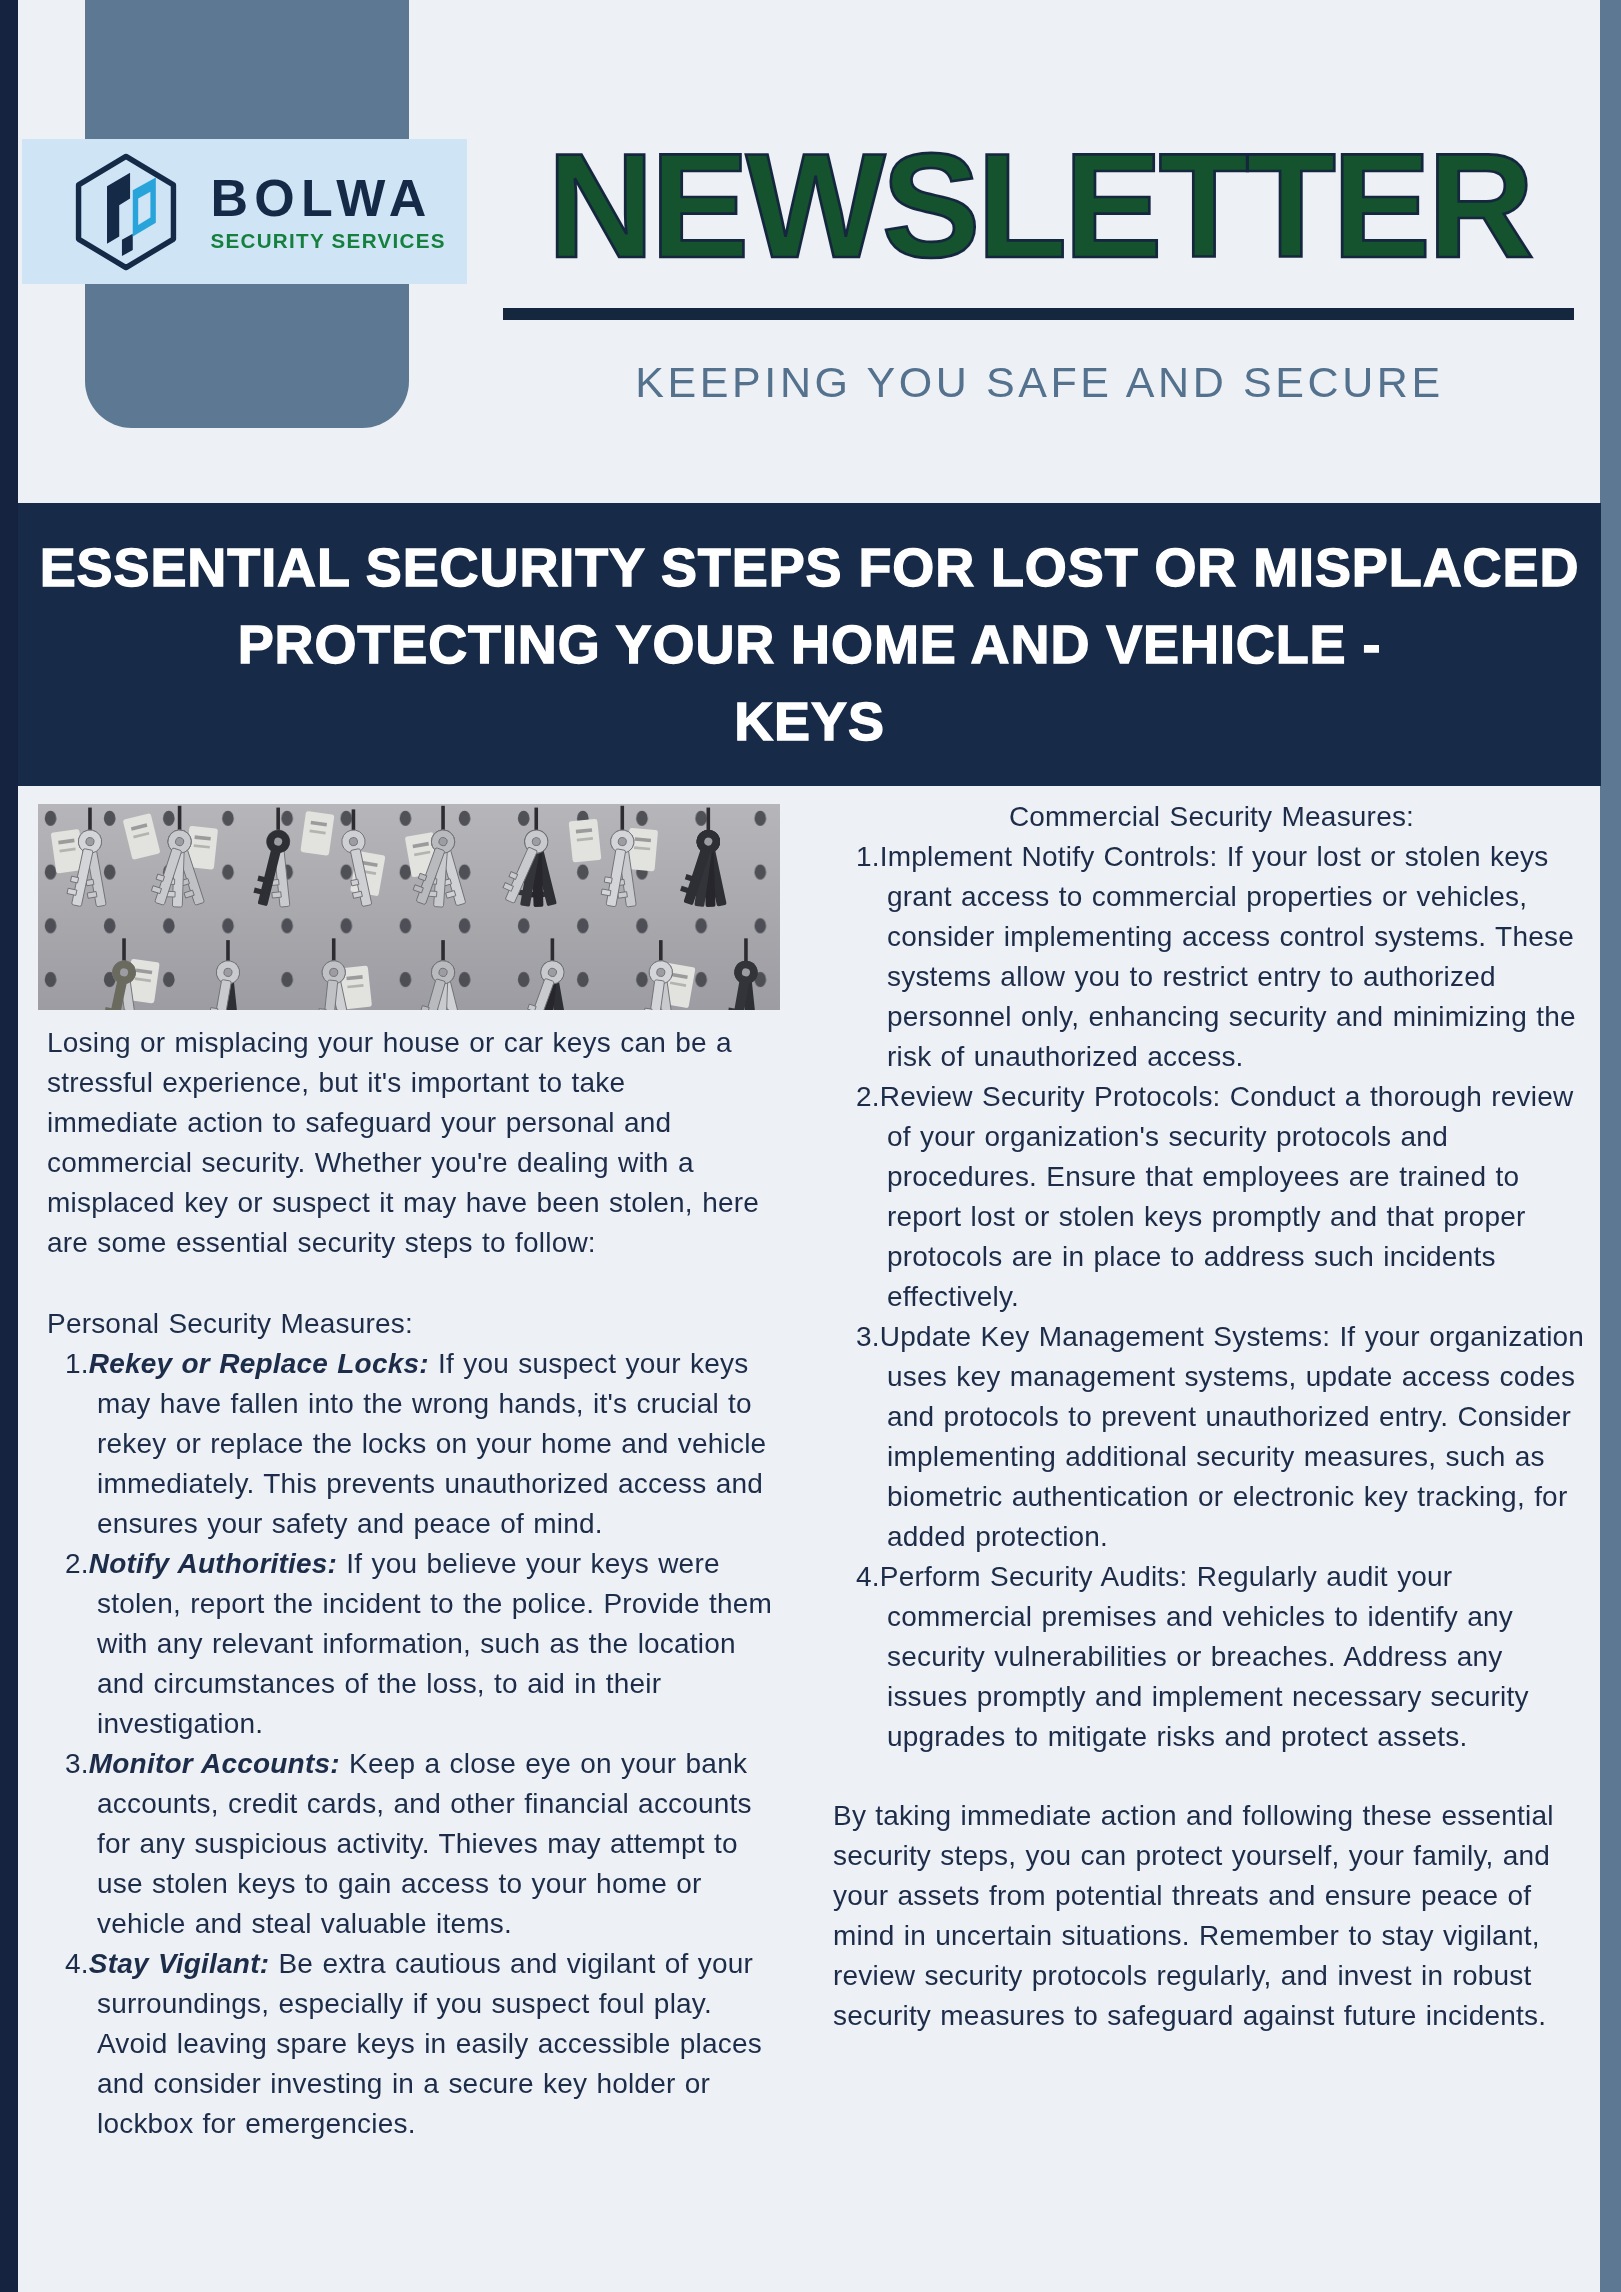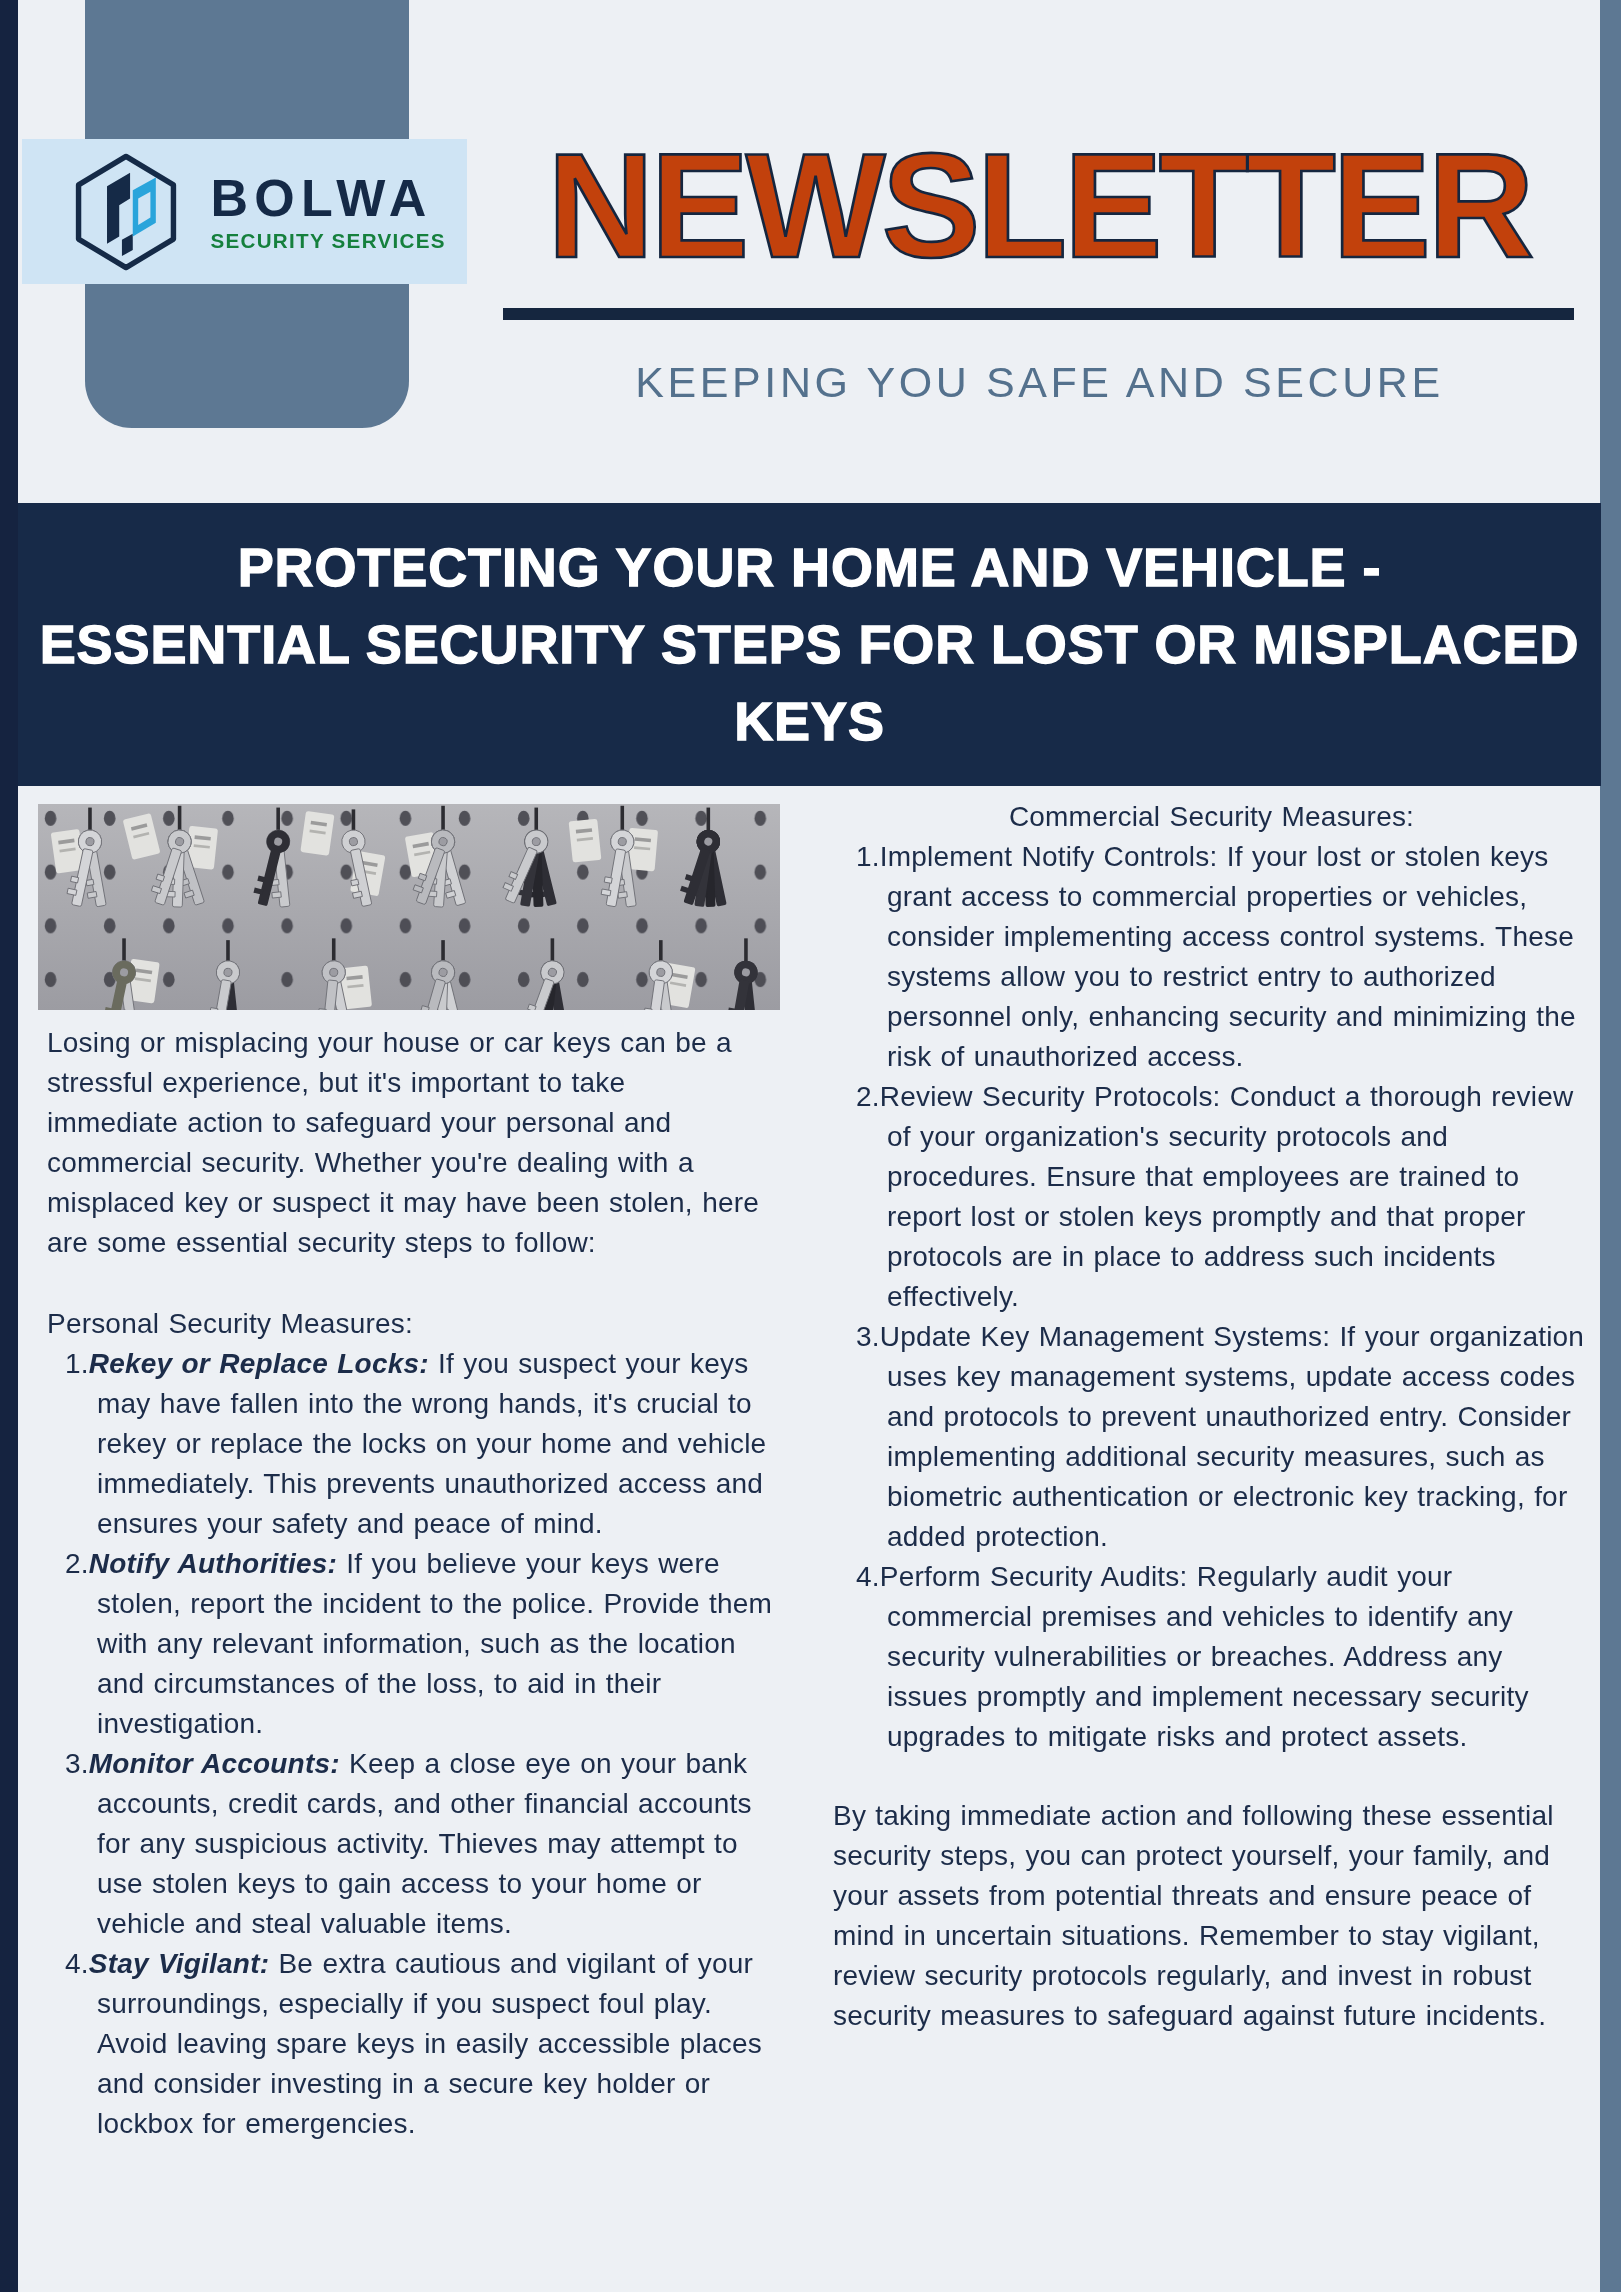--- a/index.html
+++ b/index.html
@@ -15,21 +15,21 @@
   .logo-box{
     position:absolute;left:22.4px;top:139px;width:445px;height:145px;background:#cfe4f4;
     display:flex;align-items:center;padding-left:43px;box-sizing:border-box;gap:23px;
   }
   .logo-hex{width:122px;height:122px;flex:0 0 auto;}
   .logo-text{display:flex;flex-direction:column;line-height:1;}
   .logo-name{font-size:52px;font-weight:bold;letter-spacing:6.3px;color:#152a47;}
   .logo-tagline{font-size:20.6px;font-weight:bold;letter-spacing:1.3px;color:#15803d;margin-top:7.2px;}
   .newsletter-title{
     position:absolute;left:497px;top:132px;width:1084px;text-align:center;
-    font-size:148px;font-weight:bold;letter-spacing:-3.6px;color:#c2410c;line-height:1;
+    font-size:148px;font-weight:bold;letter-spacing:-3.6px;color:#14532d;line-height:1;
     -webkit-text-stroke:2.7px #15263f;white-space:nowrap;
   }
   .title-underline{position:absolute;left:503px;top:308px;width:1071px;height:11.6px;background:#15263f;}
   .newsletter-subtitle{
     position:absolute;left:502px;top:358px;width:1075px;text-align:center;
     font-size:43px;letter-spacing:3.6px;color:#54718d;white-space:nowrap;
   }
   .headline-banner{
     position:absolute;left:18px;top:503px;width:1583px;height:283px;background:#172a48;
     display:flex;flex-direction:column;justify-content:center;align-items:center;
@@ -71,22 +71,22 @@
     <span class="logo-name">BOLWA</span>
     <span class="logo-tagline">SECURITY SERVICES</span>
   </div>
 </div>
 
 <div class="newsletter-title">NEWSLETTER</div>
 <div class="title-underline"></div>
 <div class="newsletter-subtitle">KEEPING YOU SAFE AND SECURE</div>
 
 <div class="headline-banner">
+  <div class="banner-line">ESSENTIAL SECURITY STEPS FOR LOST OR MISPLACED</div>
   <div class="banner-line">PROTECTING YOUR HOME AND VEHICLE -</div>
-  <div class="banner-line">ESSENTIAL SECURITY STEPS FOR LOST OR MISPLACED</div>
   <div class="banner-line">KEYS</div>
 </div>
 
 <div class="col-left body-text">
   <svg class="keys-photo" viewBox="0 0 828 230" preserveAspectRatio="none">
     <defs>
       <linearGradient id="bgGrad" x1="0" y1="0" x2="0" y2="1">
         <stop offset="0" stop-color="#b6b6ba"></stop>
         <stop offset="1" stop-color="#9c9ca2"></stop>
       </linearGradient>

